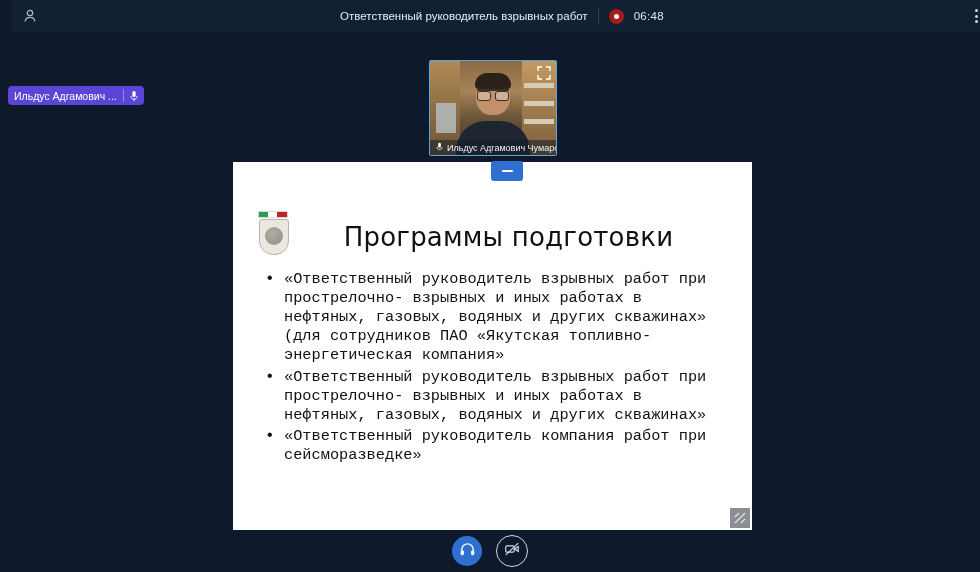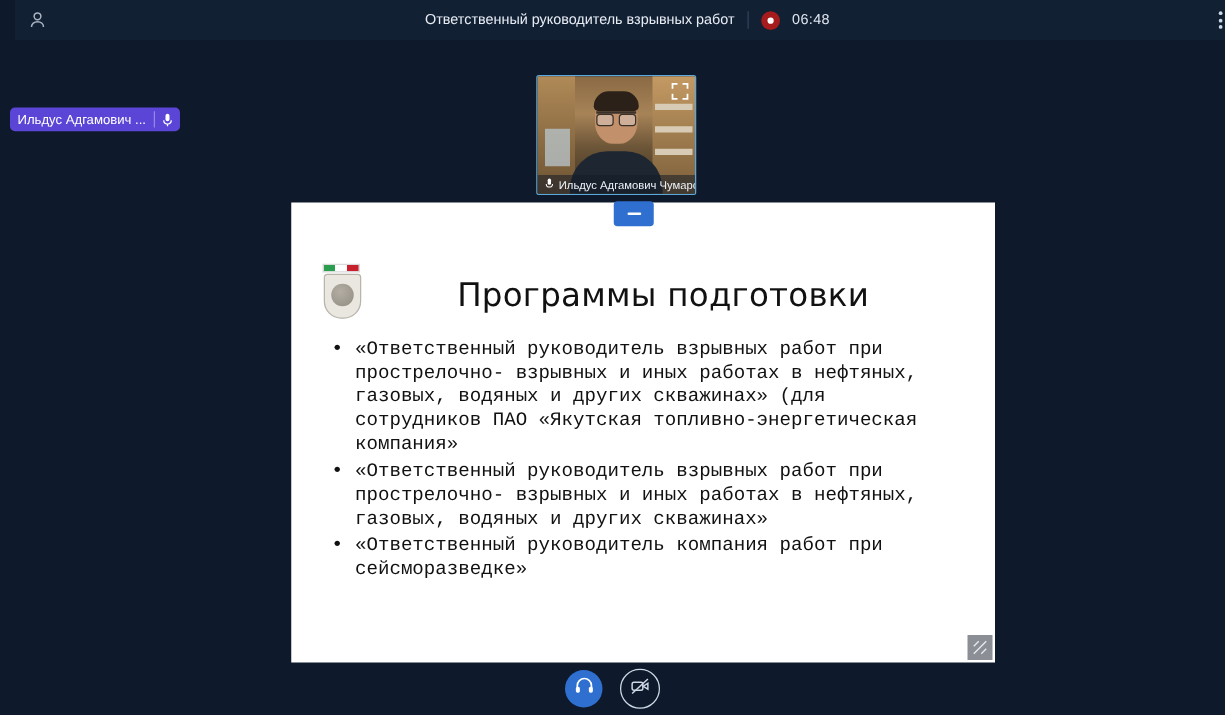--- a/index.html
+++ b/index.html
@@ -241,21 +241,20 @@
   }
 
   
   .stage {
     position: absolute;
     left: 233px;
     top: 162px;
     width: 519px;
     height: 368px;
     background: #ffffff;
-    padding-left: 44px;
   }
   .minimize-btn {
     position: absolute;
     left: 491px;
     top: 161px;
     width: 32px;
     height: 20px;
     background: #2f6fd0;
     border-radius: 3px;
     display: flex;

